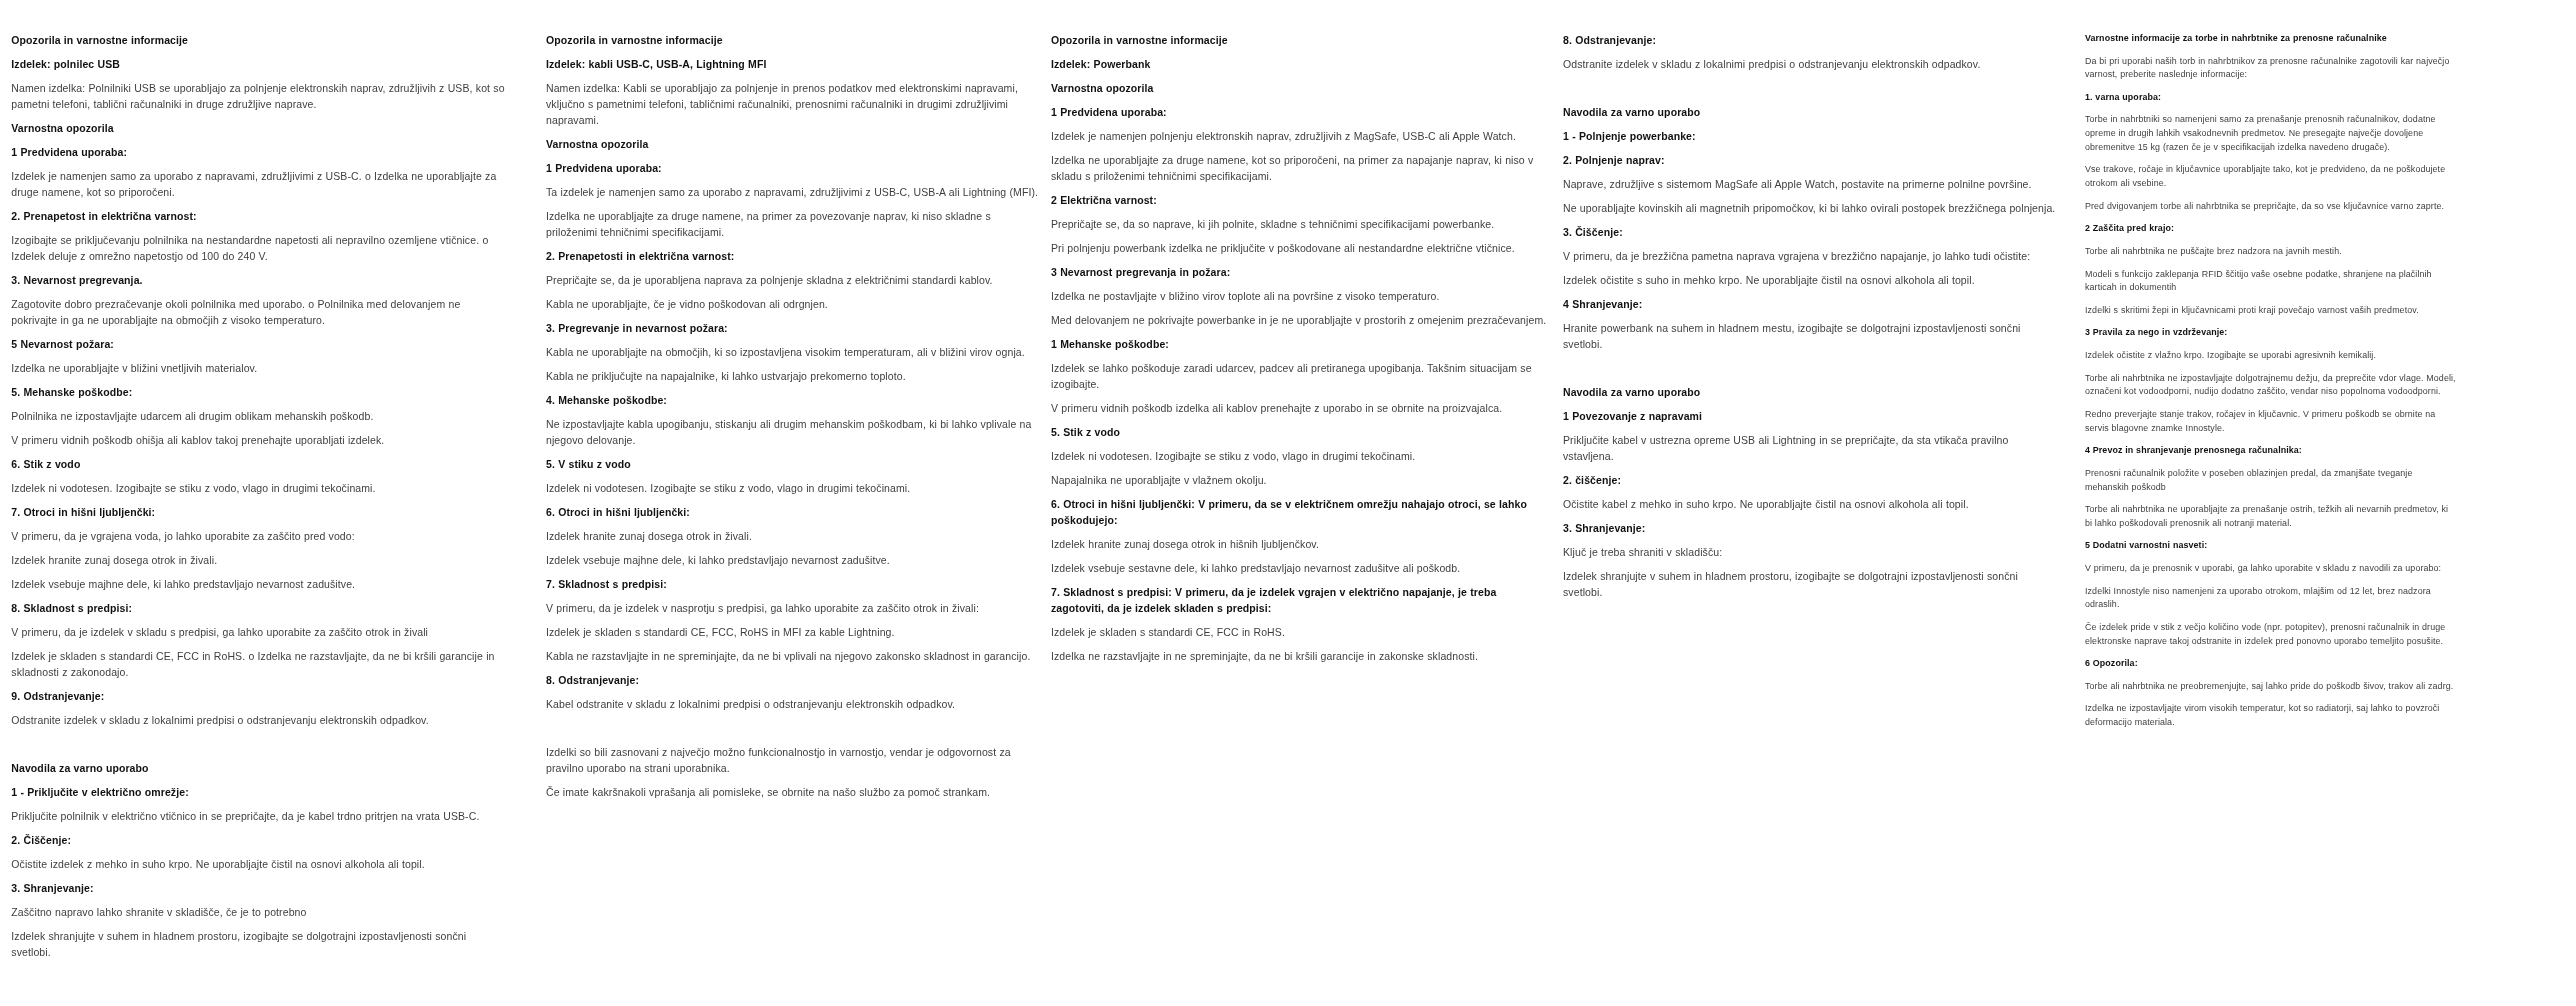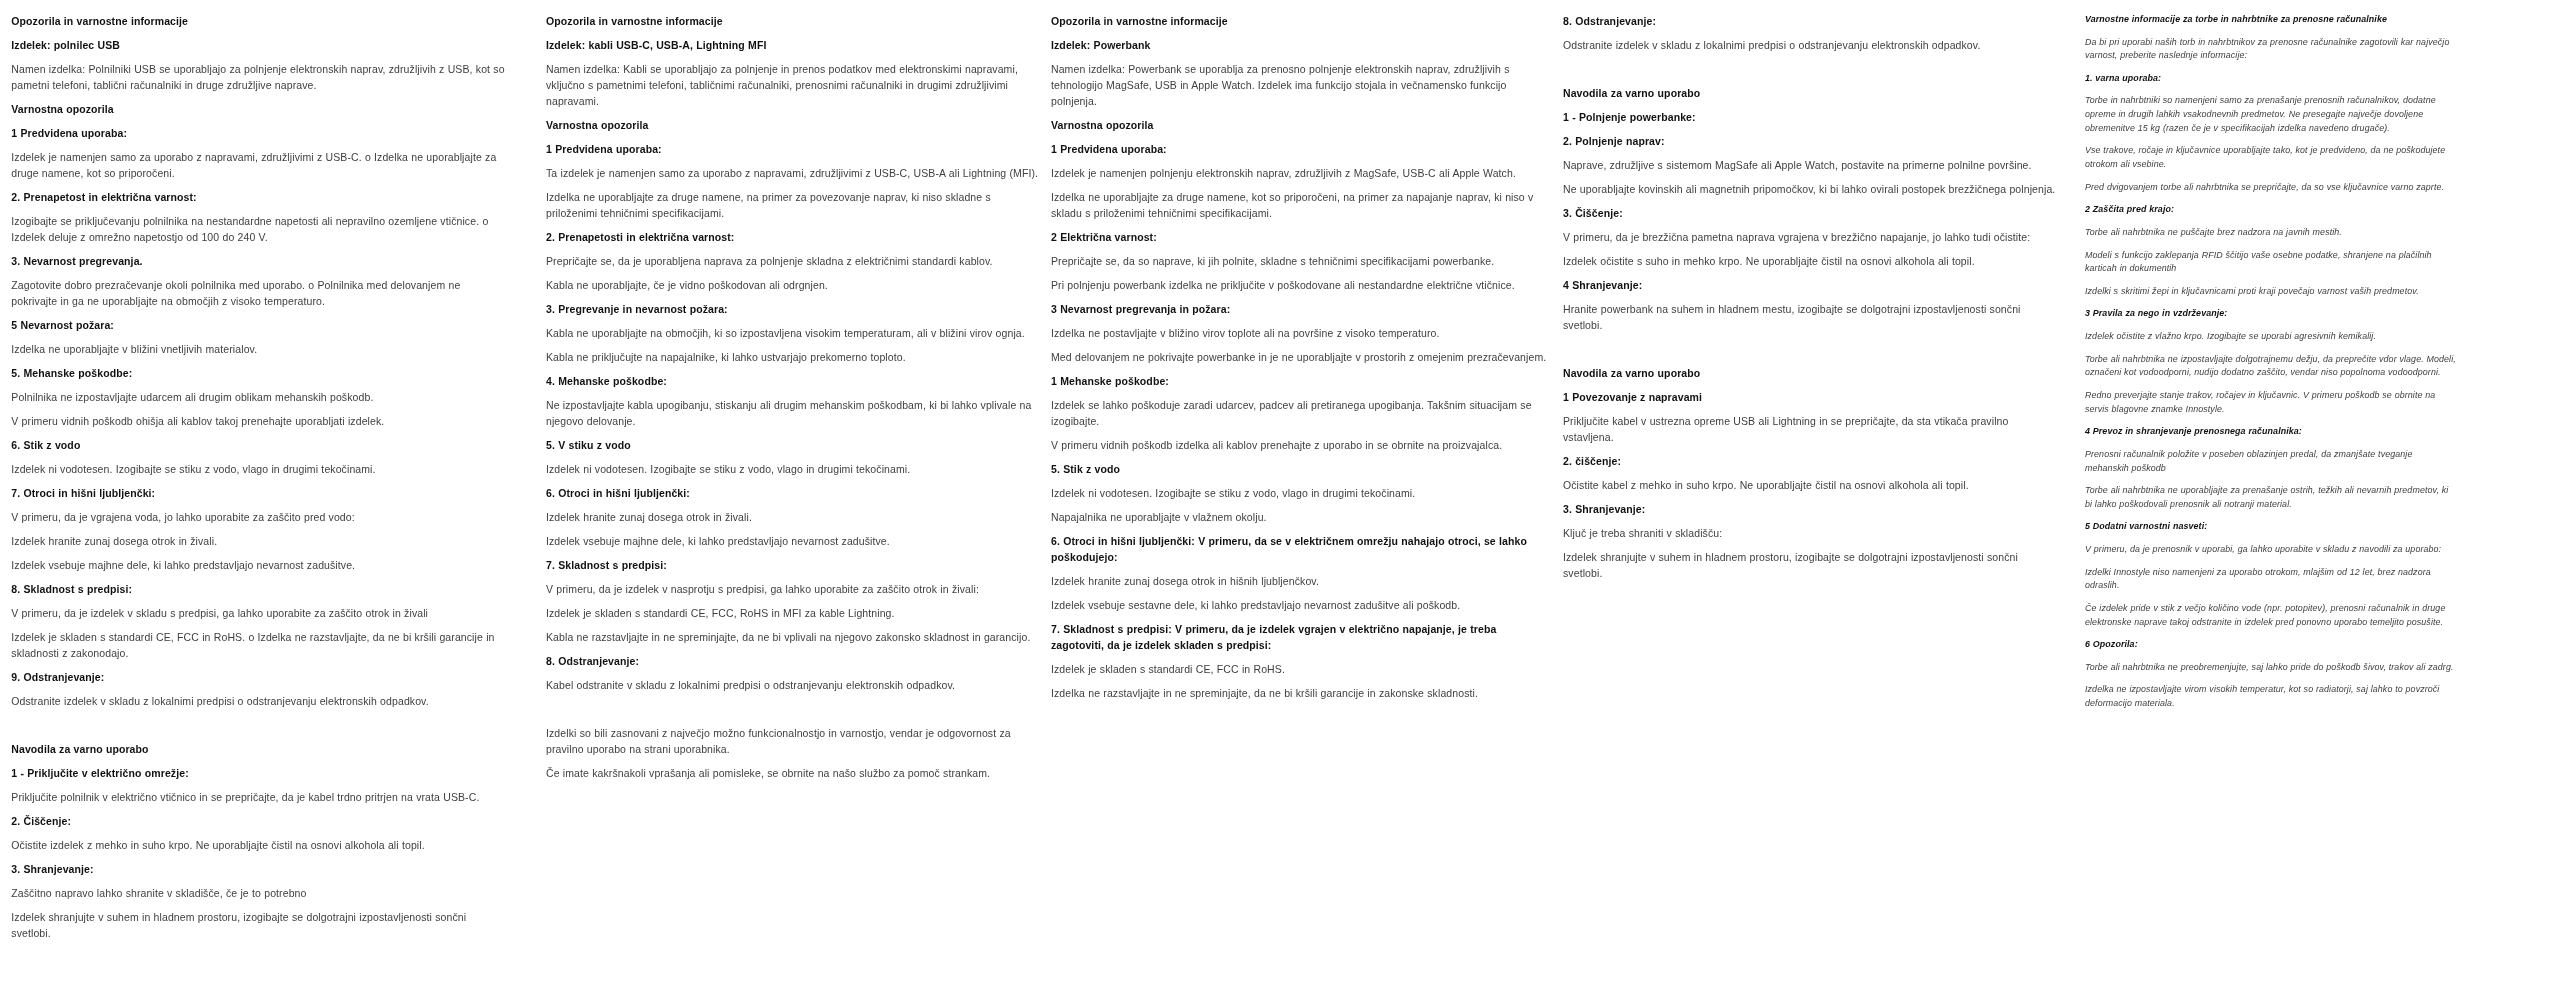--- a/index.html
+++ b/index.html
@@ -3,37 +3,37 @@
 <meta charset="utf-8">
 <style>
   html,body{margin:0;padding:0;}
   body{
     width:2576px;height:1006px;
     background:#ffffff;
     overflow:hidden;
     font-family:"Liberation Sans", sans-serif;
     position:relative;
   }
-  .column{position:absolute;top:13px;}
+  .column{position:absolute;top:32px;}
   .col-1{left:11.3px;  width:497px;}
   .col-2{left:546px; width:497px;}
   .col-3{left:1051px;width:497px;}
   .col-4{left:1563px;width:496px;}
   .col-5{left:2085px;width:372px;}
   .block{
     font-size:10.5px;line-height:16px;
     margin:0 0 8px 0;
     color:#3e3e3e;
     letter-spacing:0.1px;
     word-spacing:0.2px;
   }
   .heading{font-weight:700;color:#111111;}
   .gap{margin-top:32px;}
   
-  .col-5 .block{font-size:8.9px;line-height:13.7px;margin-bottom:8.9px;font-style:italic;}
+  .col-5 .block{font-size:8.9px;line-height:13.7px;margin-bottom:8.9px;}
 </style>
 </head>
 <body>
 
 <div class="column col-1">
     <div class="block heading">Opozorila in varnostne informacije</div>
     <div class="block heading">Izdelek: polnilec USB</div>
     <div class="block">Namen izdelka: Polnilniki USB se uporabljajo za polnjenje elektronskih naprav, združljivih z USB, kot so pametni telefoni, tablični računalniki in druge združljive naprave.</div>
     <div class="block heading">Varnostna opozorila</div>
     <div class="block heading">1 Predvidena uporaba:</div>
@@ -93,21 +93,20 @@
     <div class="block">Izdelek je skladen s standardi CE, FCC, RoHS in MFI za kable Lightning.</div>
     <div class="block">Kabla ne razstavljajte in ne spreminjajte, da ne bi vplivali na njegovo zakonsko skladnost in garancijo.</div>
     <div class="block heading">8. Odstranjevanje:</div>
     <div class="block">Kabel odstranite v skladu z lokalnimi predpisi o odstranjevanju elektronskih odpadkov.</div>
     <div class="block gap">Izdelki so bili zasnovani z največjo možno funkcionalnostjo in varnostjo, vendar je odgovornost za pravilno uporabo na strani uporabnika.</div>
     <div class="block">Če imate kakršnakoli vprašanja ali pomisleke, se obrnite na našo službo za pomoč strankam.</div>
   </div>
 <div class="column col-3">
     <div class="block heading">Opozorila in varnostne informacije</div>
     <div class="block heading">Izdelek: Powerbank</div>
-    <div class="block">Namen izdelka: Powerbank se uporablja za prenosno polnjenje elektronskih naprav, združljivih s tehnologijo MagSafe, USB in Apple Watch. Izdelek ima funkcijo stojala in večnamensko funkcijo polnjenja.</div>
     <div class="block heading">Varnostna opozorila</div>
     <div class="block heading">1 Predvidena uporaba:</div>
     <div class="block">Izdelek je namenjen polnjenju elektronskih naprav, združljivih z MagSafe, USB-C ali Apple Watch.</div>
     <div class="block">Izdelka ne uporabljajte za druge namene, kot so priporočeni, na primer za napajanje naprav, ki niso v skladu s priloženimi tehničnimi specifikacijami.</div>
     <div class="block heading">2 Električna varnost:</div>
     <div class="block">Prepričajte se, da so naprave, ki jih polnite, skladne s tehničnimi specifikacijami powerbanke.</div>
     <div class="block">Pri polnjenju powerbank izdelka ne priključite v poškodovane ali nestandardne električne vtičnice.</div>
     <div class="block heading">3 Nevarnost pregrevanja in požara:</div>
     <div class="block">Izdelka ne postavljajte v bližino virov toplote ali na površine z visoko temperaturo.</div>
     <div class="block">Med delovanjem ne pokrivajte powerbanke in je ne uporabljajte v prostorih z omejenim prezračevanjem.</div>

